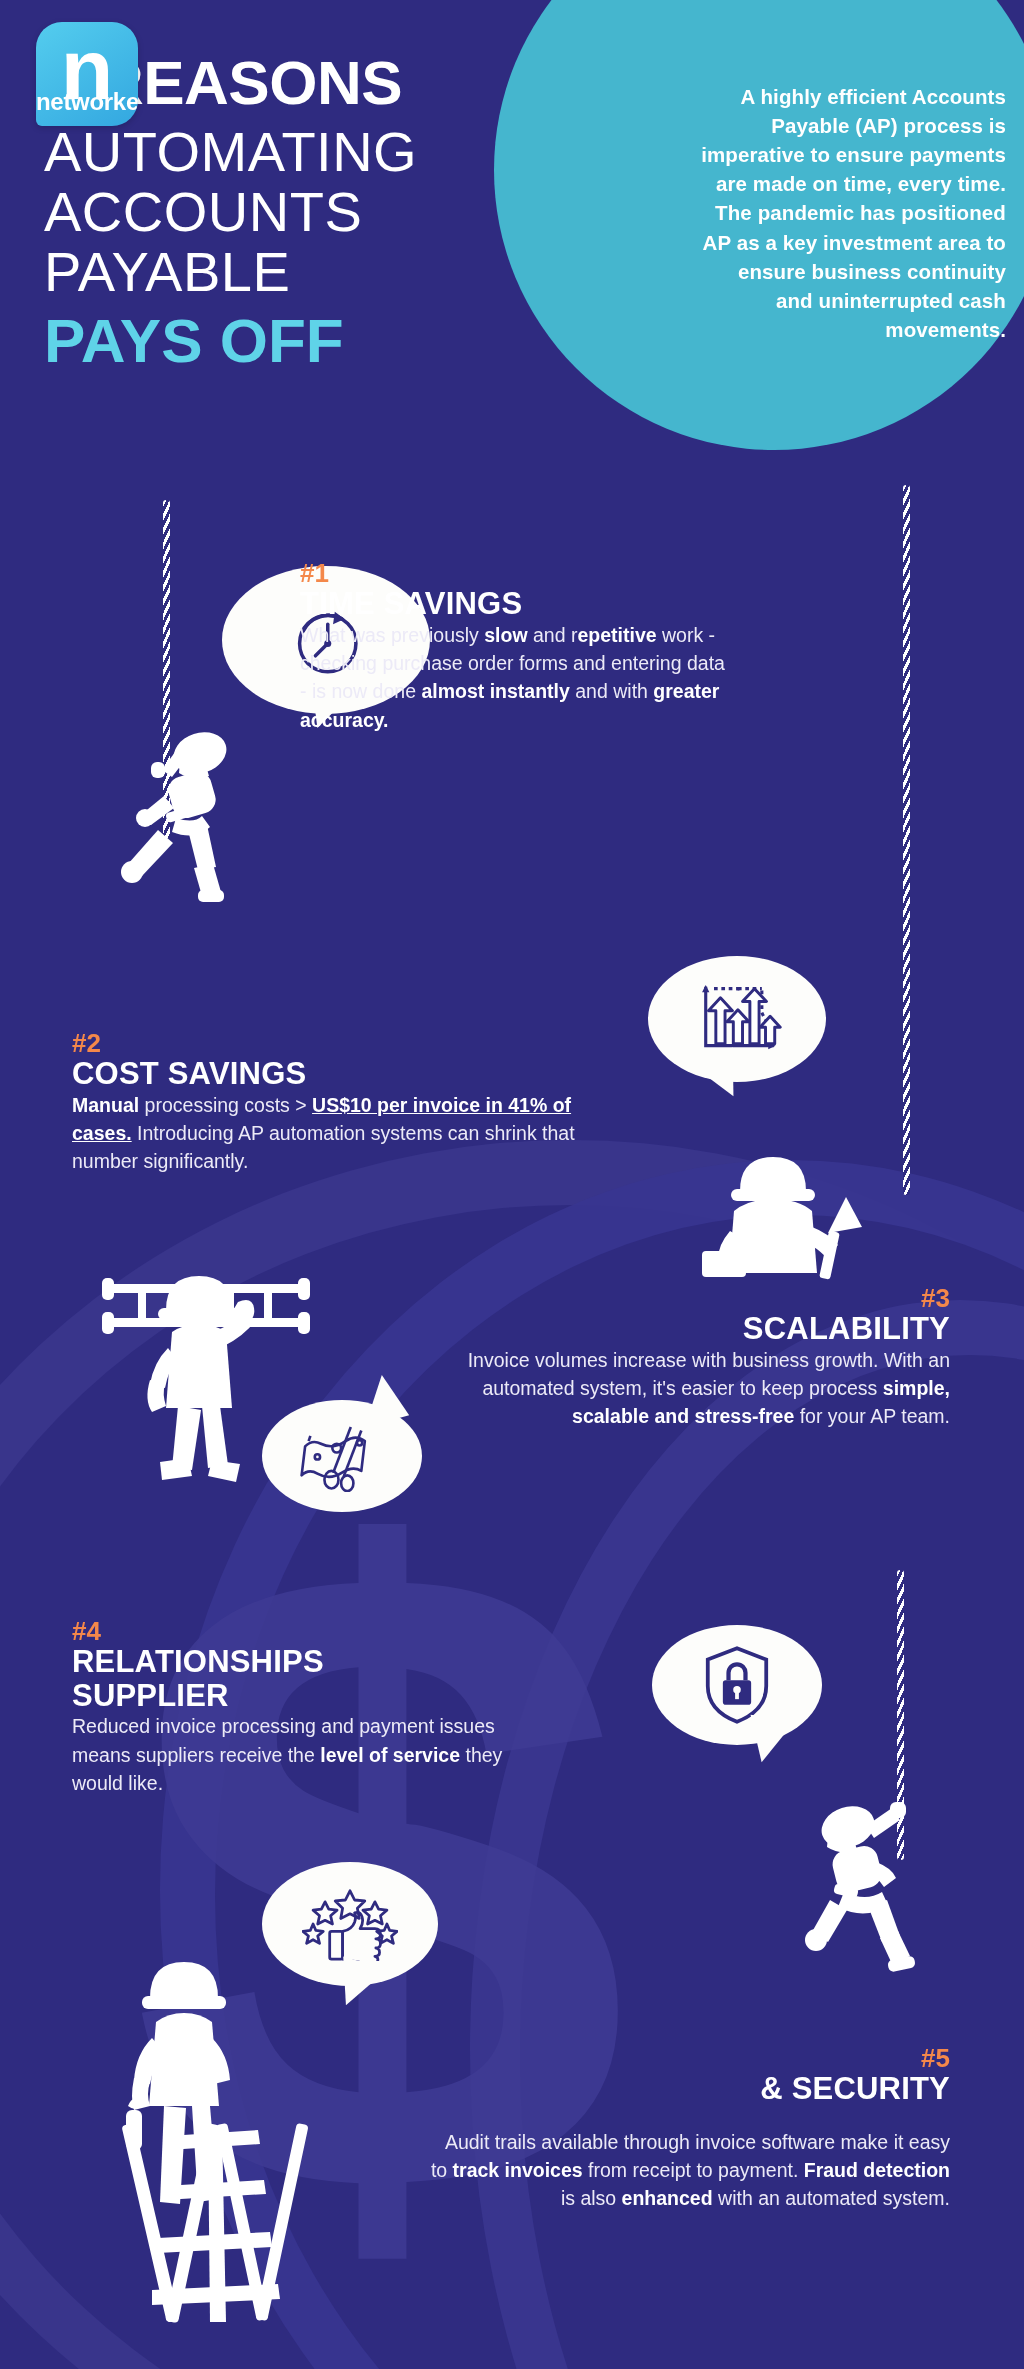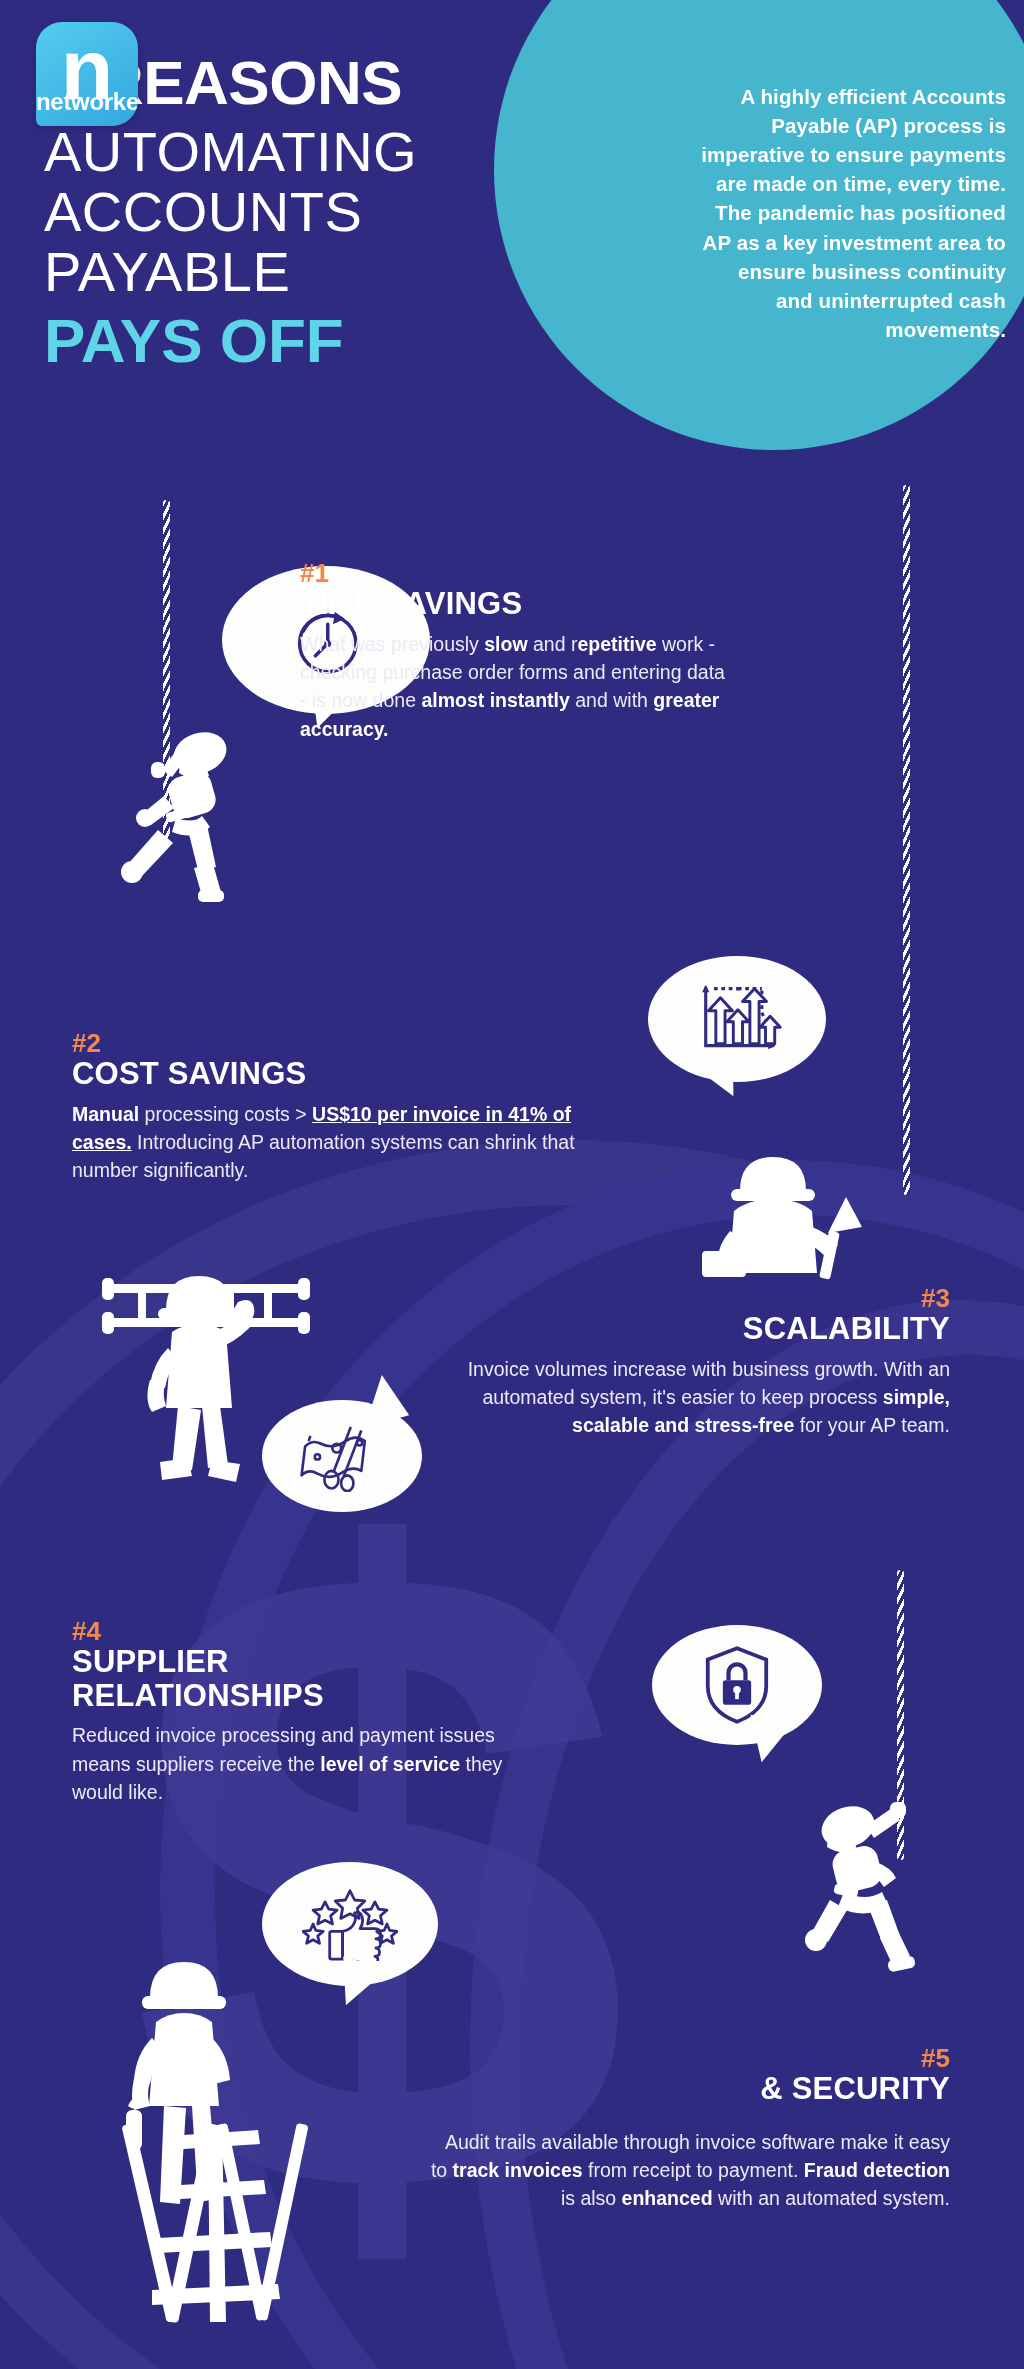--- a/index.html
+++ b/index.html
@@ -71,21 +71,21 @@
   }
   .hl-pays{
     font-size:62px;line-height:70px;font-weight:700;color:#5fd3e8;
     letter-spacing:0px;margin-left:18px;margin-top:4px;
   }
 
   
   .sec{position:absolute;}
   .sec .num{font-size:26px;font-weight:700;color:#f4884a;line-height:1.05;}
   .sec .title{font-size:31px;font-weight:700;color:#ffffff;line-height:1.08;letter-spacing:.2px;}
-  .sec .body{font-size:19.5px;line-height:1.45;color:#eceaf7;margin-top:9px;font-weight:400;}
+  .sec .body{font-size:19.5px;line-height:1.45;color:#eceaf7;font-weight:400;}
   .sec .body b{font-weight:700;color:#ffffff;}
   .sec .body u{text-decoration:underline;font-weight:700;color:#ffffff;}
   .sec.right{text-align:right;}
   .sec.left{text-align:left;}
 
   
   .rope{
     position:absolute;width:7px;
     background:repeating-linear-gradient(115deg,#ffffff 0 3px,#2f2b80 3px 6px);
     border-radius:3px;
@@ -298,22 +298,22 @@
       <circle cx="16" cy="140" r="11"></circle>
       <path d="M68 106 l14 36 l18 -6 l-13 -36 z"></path>
       <path d="M80 138 l12 26 l18 -8 l-12 -25 z"></path>
       <rect x="88" y="158" width="27" height="12" rx="5" transform="rotate(-12 101 164)"></rect>
       <rect x="34" y="86" width="24" height="10" rx="4" transform="rotate(14 46 91)"></rect>
     </g>
   </svg>
 
   <div class="sec left" style="left:72px;top:1618px;width:520px;">
     <div class="num">#4</div>
+    <div class="title">RELATIONSHIPS</div>
     <div class="title">SUPPLIER</div>
-    <div class="title">RELATIONSHIPS</div>
     <div class="body" style="width:455px;">Reduced invoice processing and payment issues means suppliers receive the <b>level of service</b> they would like.</div>
   </div>
 
   <div class="bubble" style="left:262px;top:1862px;width:176px;height:124px;">
     <svg width="96" height="74" viewBox="0 0 104 80">
       <g fill="none" stroke="#2f2b80" stroke-width="3" stroke-linejoin="round">
         <path d="M52 4 l5 10 l11 1 l-8 8 l2 11 l-10 -5 l-10 5 l2 -11 l-8 -8 l11 -1 z"></path>
         <path d="M25 16 l4 8 l9 1 l-7 6 l2 9 l-8 -4 l-8 4 l2 -9 l-7 -6 l9 -1 z"></path>
         <path d="M79 16 l4 8 l9 1 l-7 6 l2 9 l-8 -4 l-8 4 l2 -9 l-7 -6 l9 -1 z"></path>
         <path d="M12 40 l3 7 l8 1 l-6 5 l2 8 l-7 -4 l-7 4 l2 -8 l-6 -5 l8 -1 z"></path>

